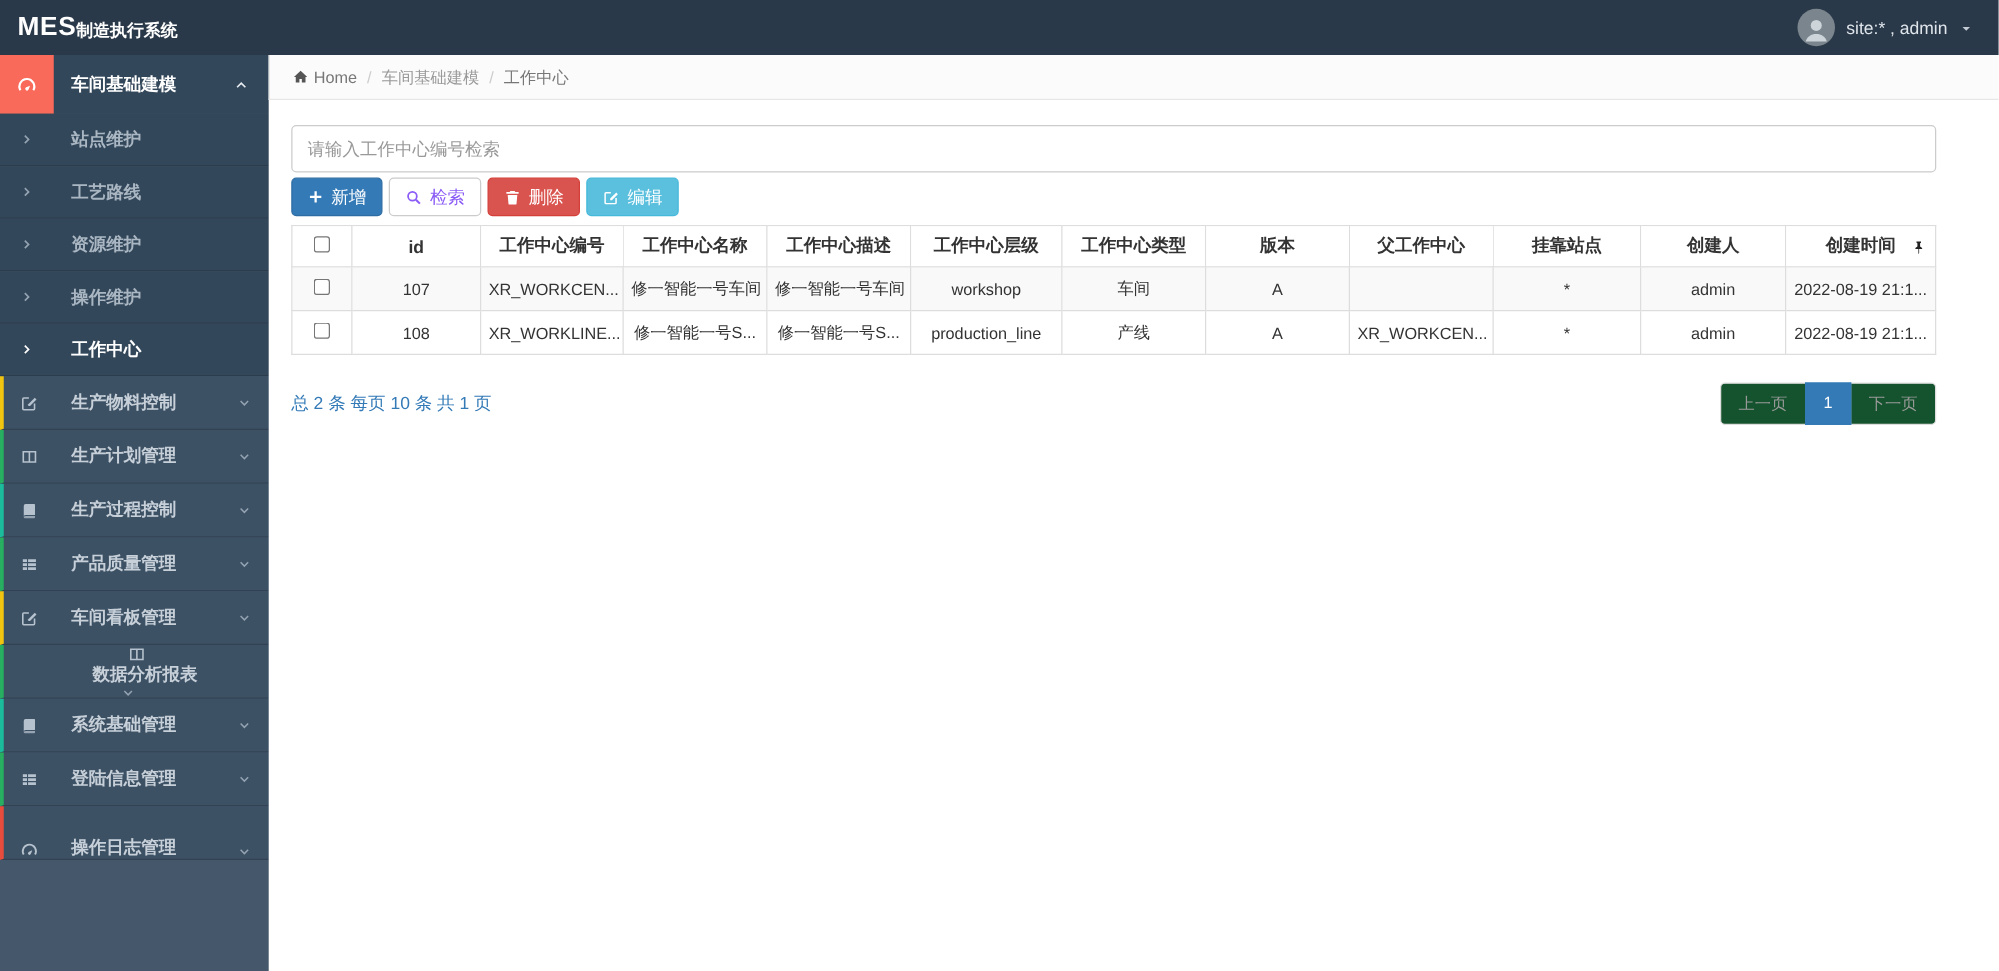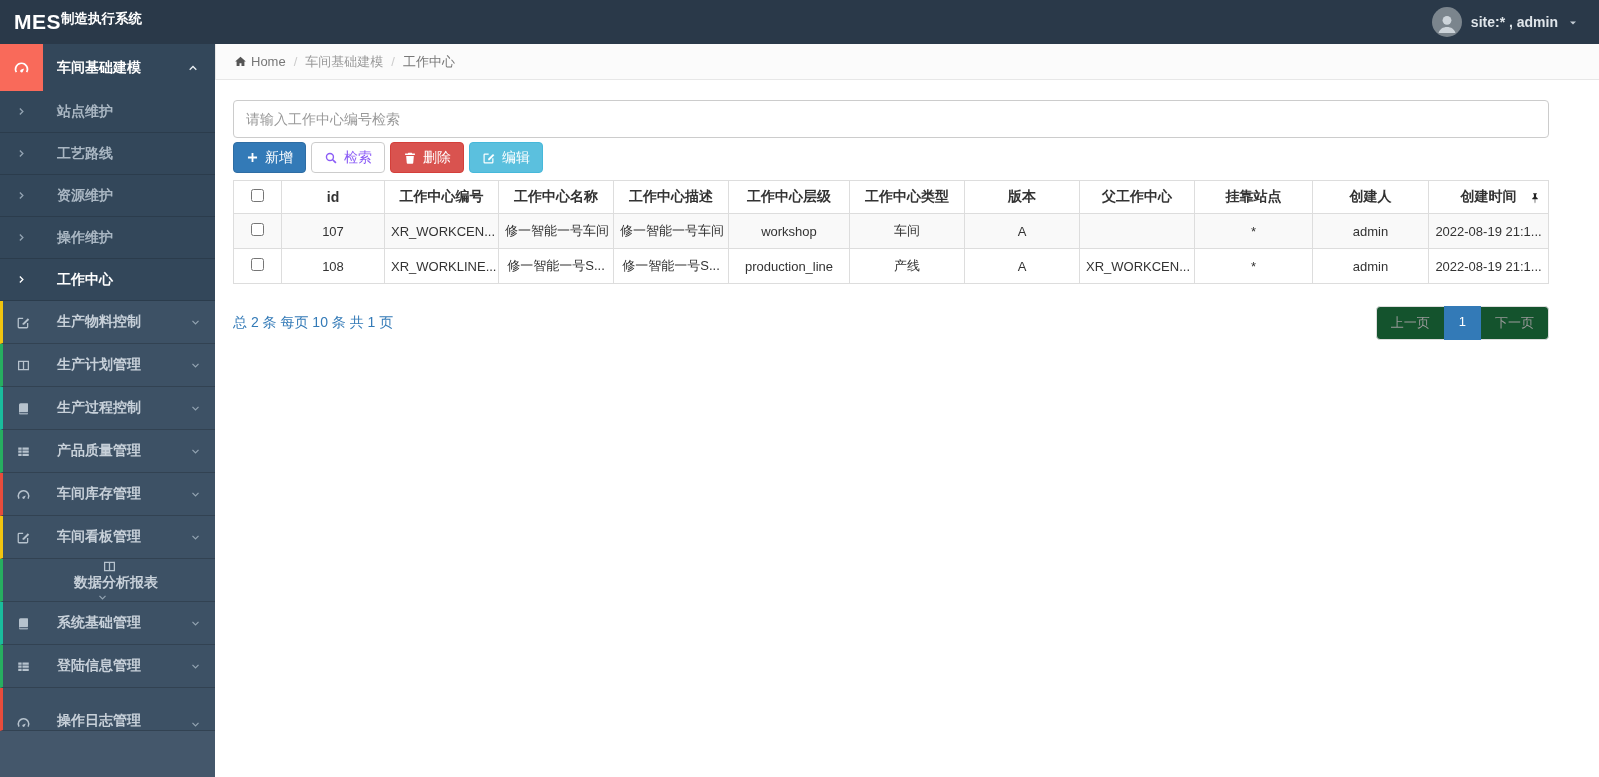--- a/index.html
+++ b/index.html
@@ -8,30 +8,30 @@
     font-family: "Liberation Sans", "DejaVu Sans", sans-serif;
     font-size: 14px; background:#fff; color:#333;
   }
   svg.ic { display:inline-block; vertical-align:middle; }
 
   
   .topbar {
     height:44px; background:#2a3949; display:flex;
     align-items:center; justify-content:space-between; color:#fff;
   }
-  .logo { padding-left:14px; display:flex; align-items:flex-start; color:#fff; }
+  .logo { padding-left:14px; display:flex; align-items:flex-end; color:#fff; }
   .logo .logo-main { font-size:21px; font-weight:bold; letter-spacing:.5px; }
   .logo .logo-sub  { font-size:13.5px; font-weight:bold; }
   .userbox { display:flex; align-items:center; gap:9px; padding-right:20px; cursor:pointer; }
   .avatar {
     width:30px; height:30px; border-radius:50%; background:#7b858d;
     display:flex; align-items:center; justify-content:flex-end; flex-direction:column; overflow:hidden;
   }
   .avatar svg { color:#cdd4da; }
-  .user-label { color:#dfe5ea; font-size:14px;font-weight:bold; }
+  .user-label { color:#dfe5ea; font-size:14px; }
   .userbox .caret { color:#c3ccd4; }
 
   
   .layout { display:flex; height:733px; }
 
   
   .sidebar { width:215px; background:#44576b; display:flex; flex-direction:column; flex-shrink:0; }
   .parent { height:47px; display:flex; align-items:center; background:#33475a; cursor:pointer; }
   .parent .p-icon {
     width:43px; height:100%; background:#f96a5a; color:#fff;
@@ -295,33 +295,20 @@
           </svg>
         </span>
     </div>
     <div class="item" style="border-left-color: rgb(39, 174, 96);">
       <span class="it-icon">
           <svg class="ic" width="15" height="15">
             <use href="#i-list"></use>
           </svg>
         </span>
       <span class="it-label">产品质量管理</span>
-      <span class="it-caret">
-          <svg class="ic" width="11" height="11">
-            <use href="#i-chev-down"></use>
-          </svg>
-        </span>
-    </div>
-    <div class="item" style="border-left-color: rgb(231, 76, 60);">
-      <span class="it-icon">
-          <svg class="ic" width="15" height="15">
-            <use href="#i-gauge"></use>
-          </svg>
-        </span>
-      <span class="it-label">车间库存管理</span>
       <span class="it-caret">
           <svg class="ic" width="11" height="11">
             <use href="#i-chev-down"></use>
           </svg>
         </span>
     </div>
     <div class="item" style="border-left-color: rgb(241, 196, 15);">
       <span class="it-icon">
           <svg class="ic" width="15" height="15">
             <use href="#i-pencil-square"></use>

